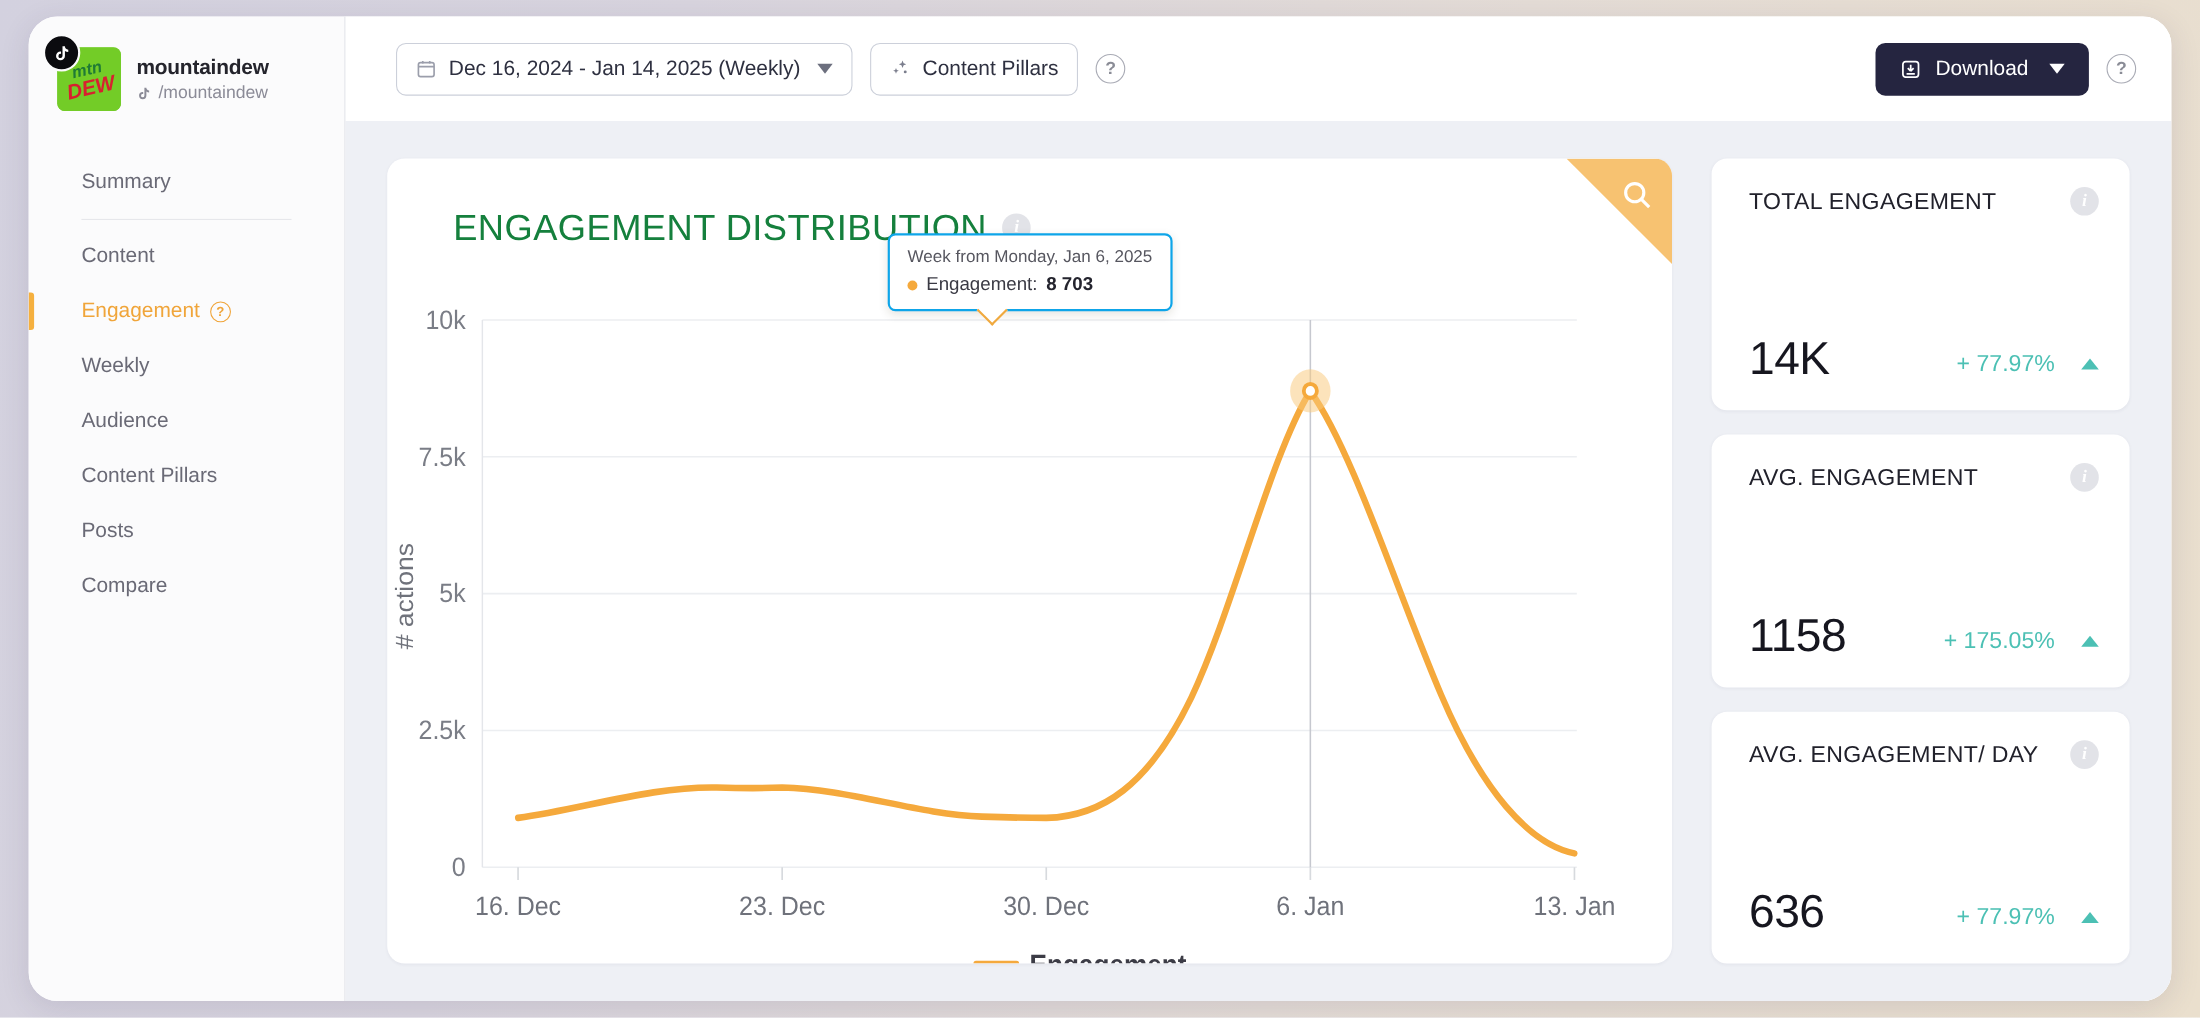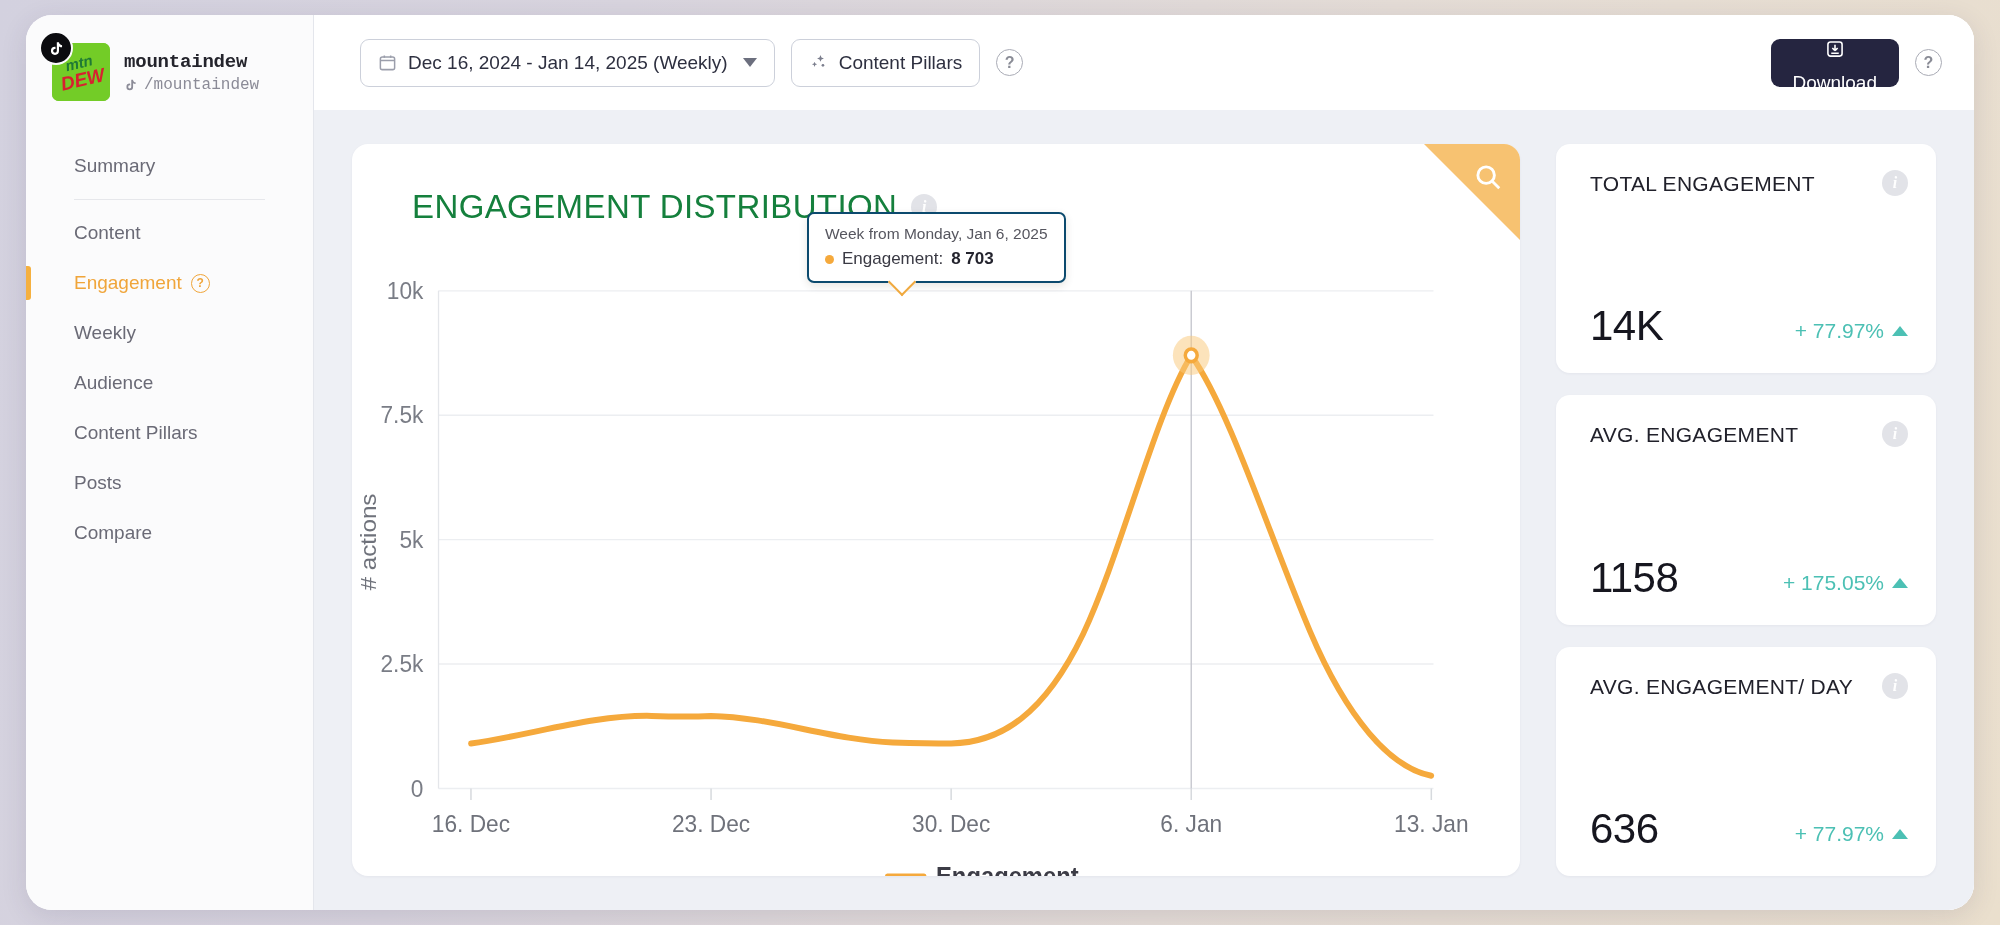--- a/index.html
+++ b/index.html
@@ -49,21 +49,21 @@
   .tiktok-badge {
     position: absolute;
     left: -13px; top: -12px;
     width: 34px; height: 34px;
     border-radius: 50%;
     background: #0b0b0f;
     display: flex; align-items: center; justify-content: center;
     border: 2px solid #fbfbfc;
   }
   .tiktok-badge svg { width: 17px; height: 17px; }
-  .brand-text { display: flex; flex-direction: column; gap: 3px; min-width: 0; font-family: Liberation Mono, monospace; }
+  .brand-text { display: flex; flex-direction: column; gap: 3px; min-width: 0; }
   .brand-name {
     font-size: 19px;
     font-weight: bold;
     color: #24242c;
     letter-spacing: -0.2px;
     white-space: nowrap;
   }
   .brand-handle {
     display: flex; align-items: center; gap: 6px;
     font-size: 16px;
@@ -161,21 +161,20 @@
     align-items: center;
     gap: 13px;
     padding: 0 22px;
     border-radius: 9px;
     background: #252540;
     color: #ffffff;
     font-size: 19px;
     cursor: pointer;
     border: none;
     white-space: nowrap;
-    flex-direction: column;
   }
   .btn-download .caret {
     width: 0; height: 0;
     border-left: 7px solid transparent;
     border-right: 7px solid transparent;
     border-top: 9px solid #ffffff;
     margin-left: 6px;
   }
   .icon-dl { width: 20px; height: 20px; flex: 0 0 20px; }
 
@@ -244,21 +243,21 @@
     position: absolute;
     left: 0; right: 0; top: 110px; bottom: 0;
   }
   .plot-svg { width: 100%; height: 100%; display: block; }
 
   
   .tooltip {
     position: absolute;
     left: 913px; top: 228px;
     background: #ffffff;
-    border: 2px solid #0c4a6e;
+    border: 2px solid #0ea5e9;
     border-radius: 7px;
     padding: 11px 16px 12px 16px;
     font-size: 15.5px;
     color: #3f3f49;
     box-shadow: 0 3px 9px rgba(60,50,20,0.12);
     z-index: 5;
     white-space: nowrap;
   }
   .tooltip-title { color: #56565f; margin-bottom: 6px; font-size: 15.5px; }
   .tooltip-row { display: flex; align-items: center; gap: 8px; font-size: 17px; color: #3a3a44; }
@@ -315,21 +314,21 @@
   }
   .kpi-value {
     font-size: 42px;
     color: #16161f;
     letter-spacing: -0.5px;
     line-height: 1;
   }
   .kpi-delta {
     display: flex;
     align-items: center;
-    gap: 8px;
+    gap: 24px;
     font-size: 21px;
     color: #4cc0b4;
     padding-bottom: 4px;
     white-space: nowrap;
   }
   .tri-up {
     width: 0; height: 0;
     border-left: 8px solid transparent;
     border-right: 8px solid transparent;
     border-bottom: 10px solid #4cc0b4;

